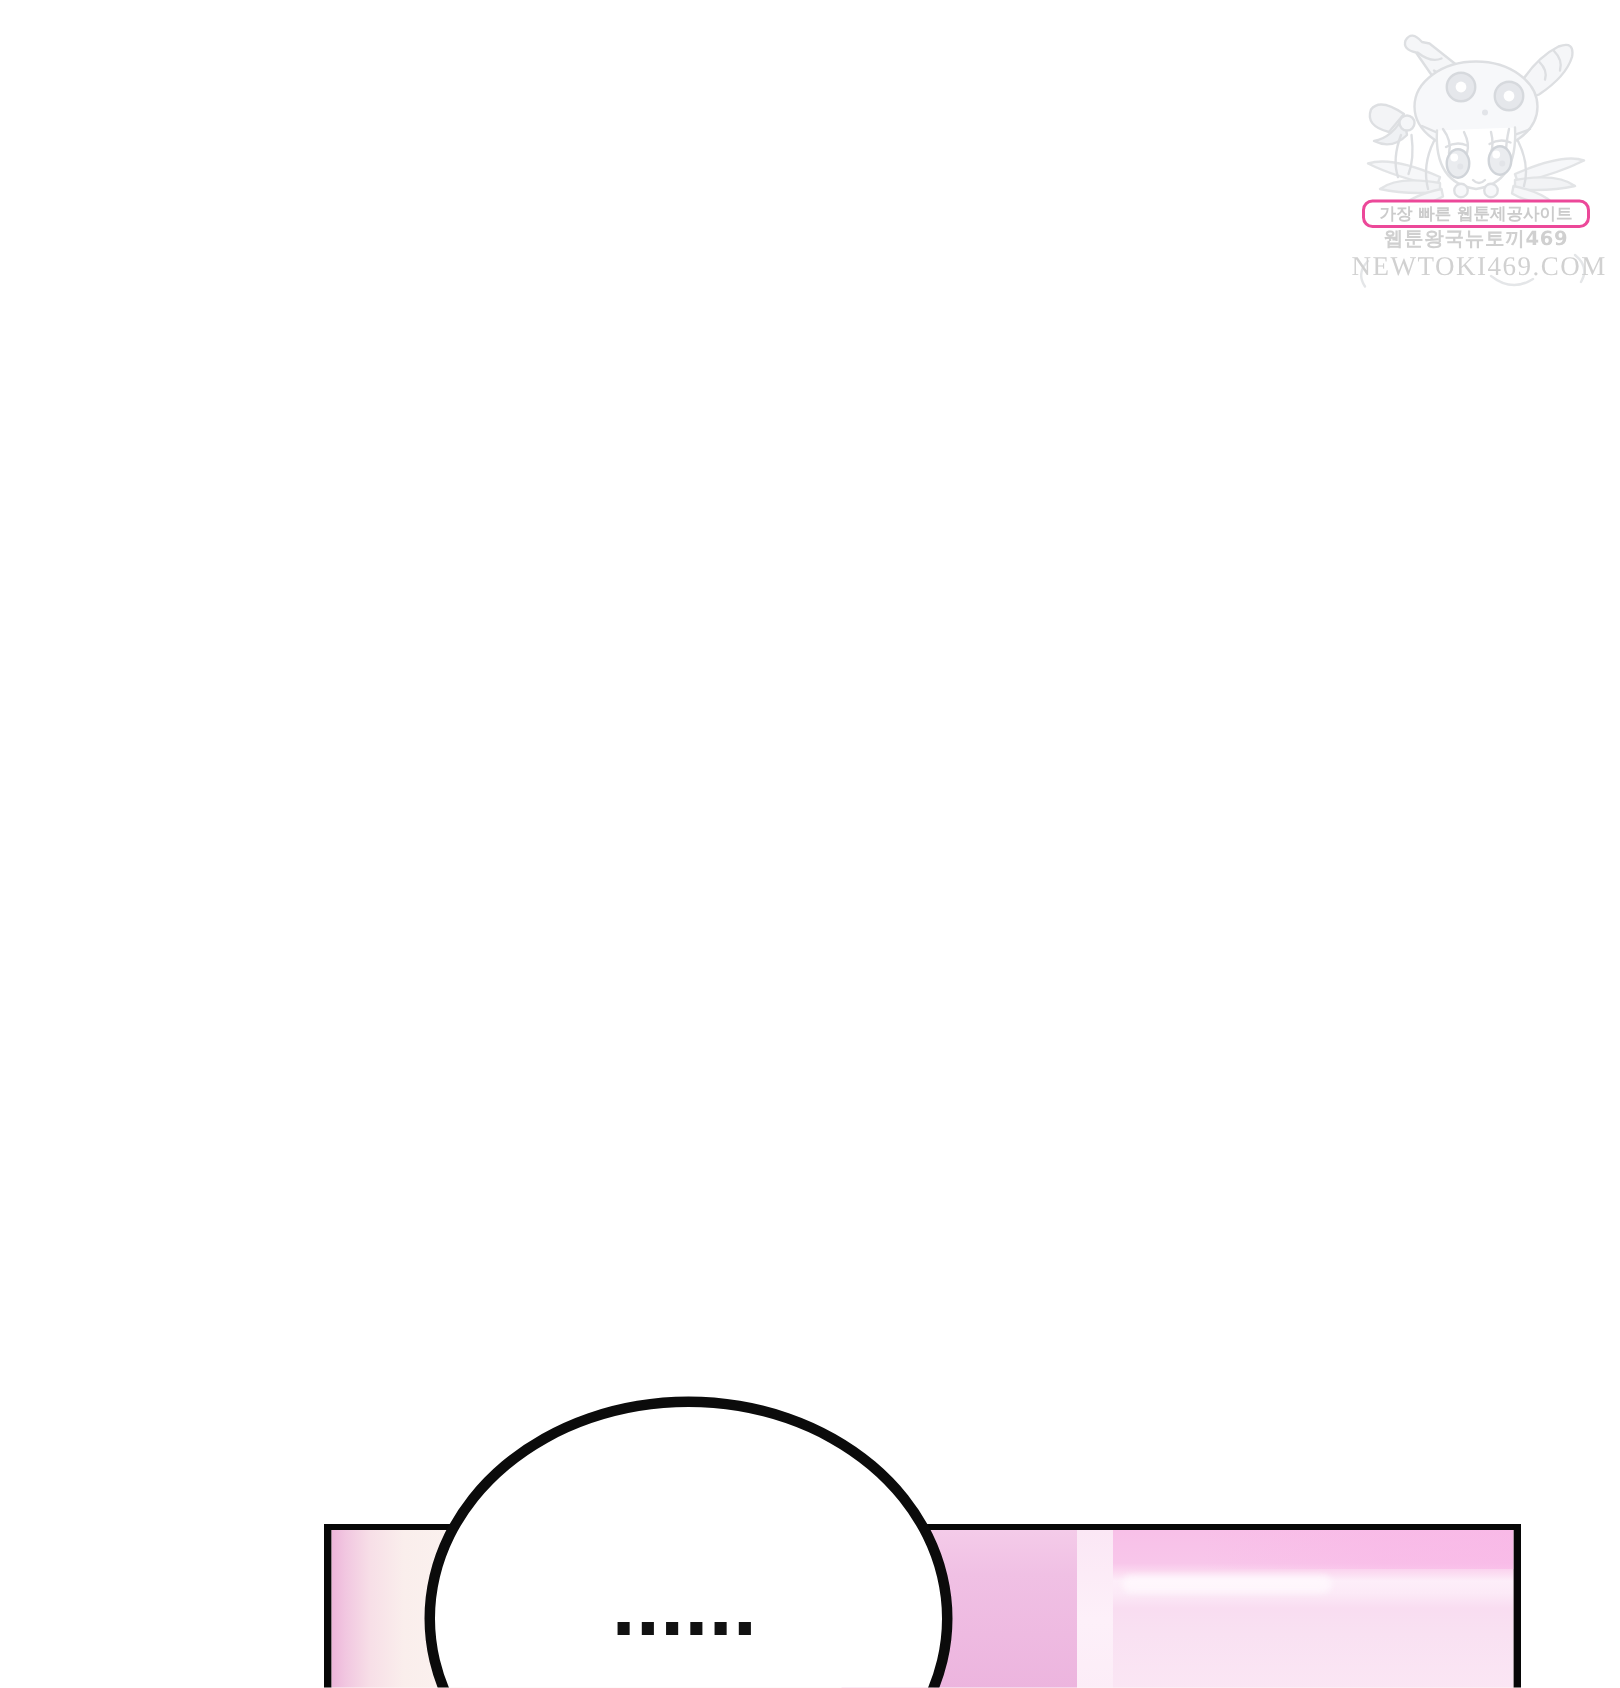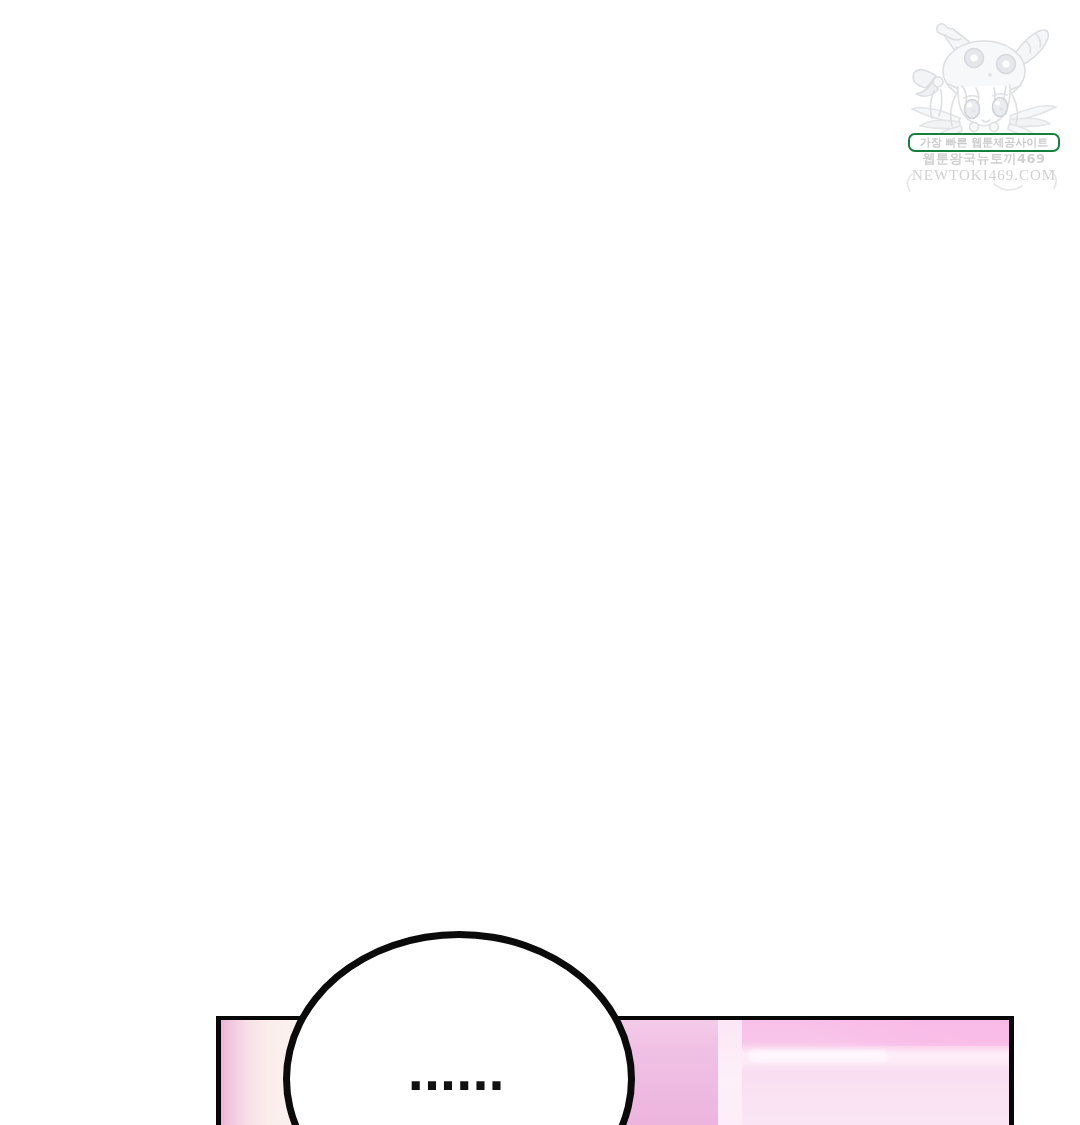--- a/index.html
+++ b/index.html
@@ -29,21 +29,21 @@
     top: 0;
     z-index: 1;
   }
   .wm-tagline-box {
     position: absolute;
     left: 10px;
     top: 119px;
     width: 152px;
     height: 19px;
     box-sizing: border-box;
-    border: 2px solid #15803d;
+    border: 2px solid #ec4899;
     border-radius: 7px;
     background: rgba(255,255,255,0.92);
     z-index: 2;
     display: flex;
     align-items: center;
     justify-content: center;
   }
   .wm-tagline-box span {
     font-size: 11px;
     font-weight: bold;
@@ -64,21 +64,21 @@
     white-space: nowrap;
     z-index: 2;
   }
   .wm-domain {
     position: absolute;
     left: 3px;
     top: 153px;
     width: 166px;
     text-align: center;
     font-family: "Liberation Serif", "DejaVu Serif", serif;
-    font-size: 15px;
+    font-size: 18px;
     color: #d1d1d1;
     letter-spacing: 1px;
     white-space: nowrap;
     z-index: 2;
   }
 
   
   .panel {
     position: absolute;
     left: 216px;

